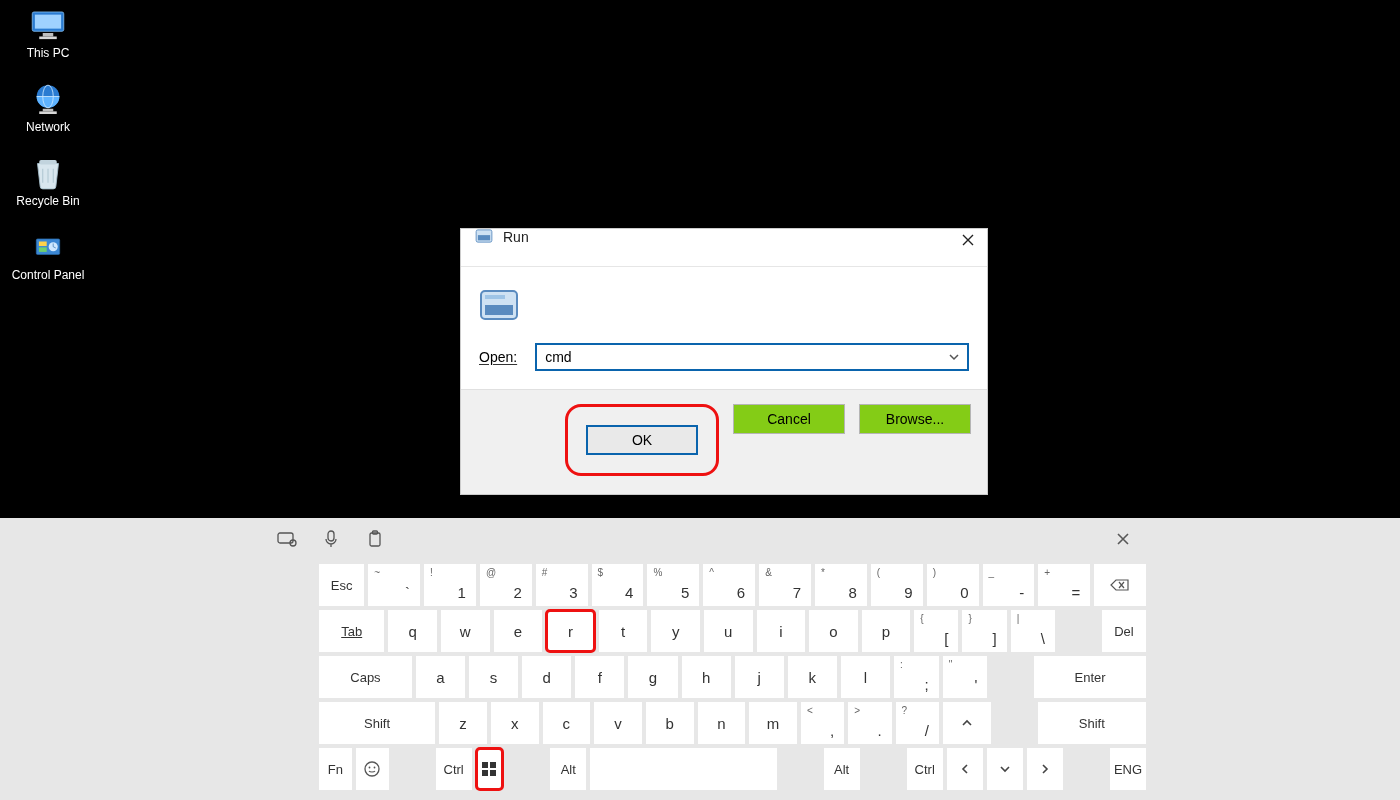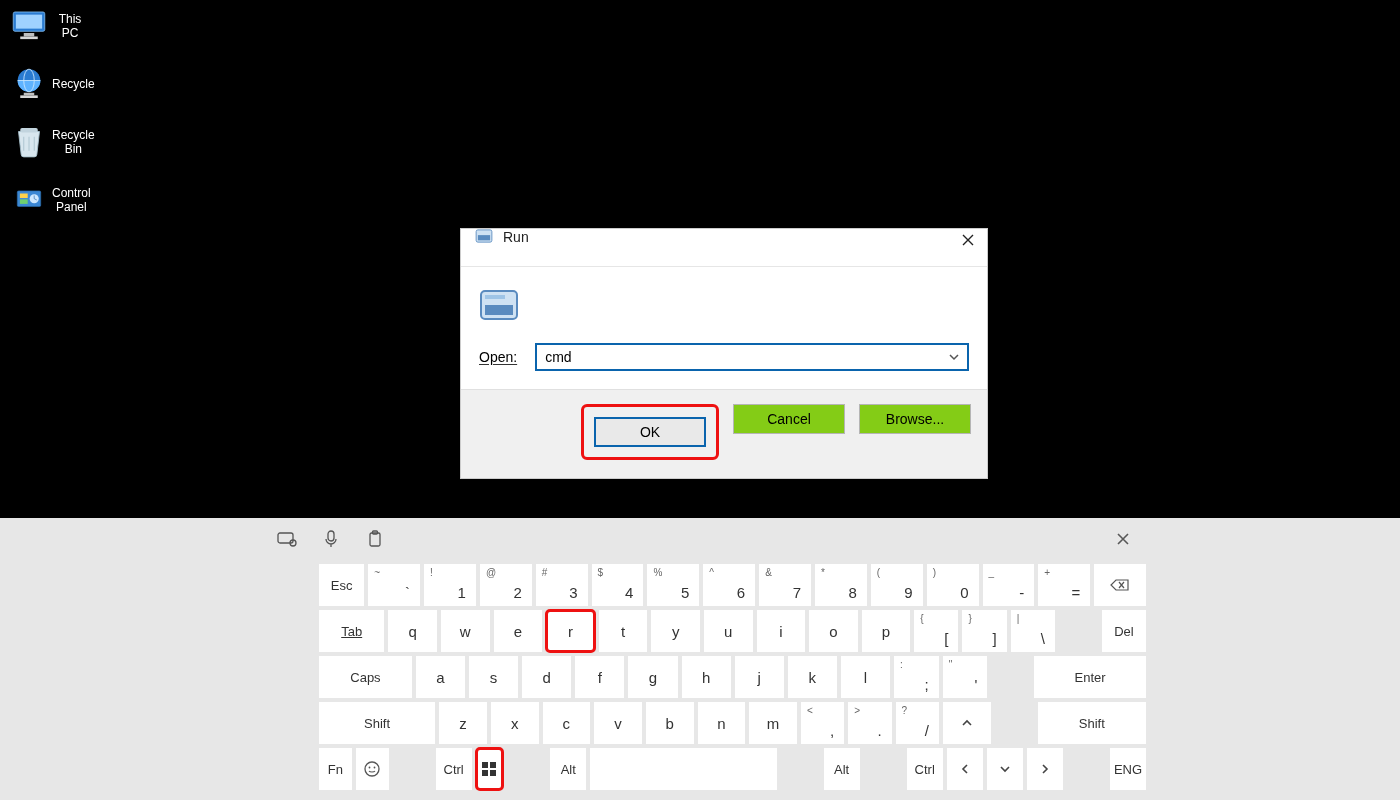--- a/index.html
+++ b/index.html
@@ -1,41 +1,41 @@
 <!DOCTYPE html>
 <html><head>
 <meta charset="utf-8">
 <style>
 * { box-sizing: border-box; margin: 0; padding: 0; font-family: "Segoe UI", Tahoma, sans-serif; }
 html, body { width: 1400px; height: 800px; overflow: hidden; background: #000; }
 
 
 .desktop-icons { position: absolute; top: 8px; left: 8px; display: flex; flex-direction: column; gap: 22px; }
-.desktop-icon { width: 80px; display: flex; flex-direction: row; align-items: center; gap: 2px; cursor: pointer; }
+.desktop-icon { width: 80px; display: flex; flex-direction: column; align-items: center; gap: 2px; cursor: pointer; }
 .desktop-icon .glyph { width: 42px; height: 36px; display:flex; align-items:center; justify-content:center; }
 .desktop-icon span.label { color: #fff; font-size: 12px; text-align: center; text-shadow: 1px 1px 2px #000; }
 
 
 .run-dialog { position: absolute; left: 460px; top: 228px; width: 528px; background: #fff; border: 1px solid #ccc; box-shadow: 0 4px 20px rgba(0,0,0,.5); }
 .run-title { display:flex; align-items:flex-start; height:38px; padding:0 8px 0 14px; border-bottom:1px solid #e6e6e6; }
 .run-title .r-ico { width:18px; height:14px; margin-right:10px; }
 .run-title .r-txt { font-size:14px; color:#222; flex:1; }
 .run-title .close { width:22px; height:22px; display:flex; align-items:center; justify-content:center; font-size:16px; cursor:pointer; }
 .run-body { padding: 18px 18px 12px 18px; display:flex; gap:18px; }
 .run-body .big-ico { width:40px; height:40px; flex:none; margin-top:2px; }
 .run-body p.desc { font-size:13.5px; color:#222; line-height:1.4; }
 .run-open { display:flex; align-items:center; gap:18px; padding:4px 18px 18px 18px; }
 .run-open label { font-size:14px; text-decoration: underline; text-decoration-color:#333; text-underline-offset:2px; }
 .run-open .combo { flex:1; position:relative; }
 .run-open input { width:100%; height:28px; border:2px solid #0a64ad; padding:2px 28px 2px 8px; font-size:14px; outline:none; }
 .run-open .chev { position:absolute; right:6px; top:5px; width:18px; height:18px; display:flex; align-items:center; justify-content:center; color:#555; pointer-events:none; }
 .run-foot { background:#f0f0f0; border-top:1px solid #e0e0e0; padding:14px 16px 18px; display:flex; justify-content:flex-end; gap:14px; }
 .run-foot button { width:112px; height:30px; background:#84cc16; border:1px solid #b5b5b5; font-size:14px; cursor:pointer; }
 .run-foot button.primary { border:2px solid #0a64ad; background:#e9e9e9; }
-.ok-hl { border:3px solid #e11; border-radius:6px; padding:10px;text-decoration:underline; }
+.ok-hl { border:3px solid #e11; border-radius:16px; padding:18px;text-decoration:underline; }
 
 
 .osk { position:absolute; left:0; bottom:0; width:1400px; height:282px; background:#e7e7e7; }
 .osk-tools { position:absolute; top:10px; left:276px; display:flex; gap:22px; align-items:center; }
 .osk-tools .tool { width:22px; height:22px; display:flex; align-items:center; justify-content:center; color:#4a4a4a; cursor:pointer; }
 .osk-close { position:absolute; top:10px; right:266px; width:22px; height:22px; display:flex; align-items:center; justify-content:center; color:#585858; font-size:20px; cursor:pointer;}
 .kbd { position:absolute; left:276px; top:46px; width:870px; display:flex; flex-direction:column; gap:4px; }
 .row { display:flex; gap:4px; }
 .key { height:42px; background:#fff; display:flex; align-items:center; justify-content:center; font-size:15px; color:#333; cursor:pointer; position:relative; user-select:none; }
 .key.small-label { font-size:13px;margin-left:43px; }
@@ -62,21 +62,21 @@
     <div class="glyph">
       <svg viewBox="0 0 48 40" width="42" height="36">
           <circle cx="24" cy="16" r="13" fill="#2a7bd1"></circle>
           <path d="M11 16a13 13 0 0 0 26 0" fill="#5fb3ff"></path>
           <ellipse cx="24" cy="16" rx="6" ry="13" fill="none" stroke="#c7e6ff"></ellipse>
           <line x1="11" y1="16" x2="37" y2="16" stroke="#c7e6ff"></line>
           <rect x="18" y="30" width="12" height="3" fill="#bfbfbf"></rect>
           <rect x="14" y="33" width="20" height="3" fill="#d7d7d7"></rect>
         </svg>
     </div>
-    <span class="label">Recycle</span>
+    <span class="label">Network</span>
   </div>
   <div class="desktop-icon">
     <div class="glyph">
       <svg viewBox="0 0 48 40" width="42" height="36">
           <path d="M12 8h24l-3 26a3 3 0 0 1-3 3H18a3 3 0 0 1-3-3z" fill="#d8e6ee" stroke="#a7c0cd"></path>
           <rect x="14" y="4" width="20" height="5" rx="2" fill="#c2d4de"></rect>
           <path d="M18 14v16M24 14v16M30 14v16" stroke="#a7c0cd"></path>
         </svg>
     </div>
     <span class="label">Recycle Bin</span>

